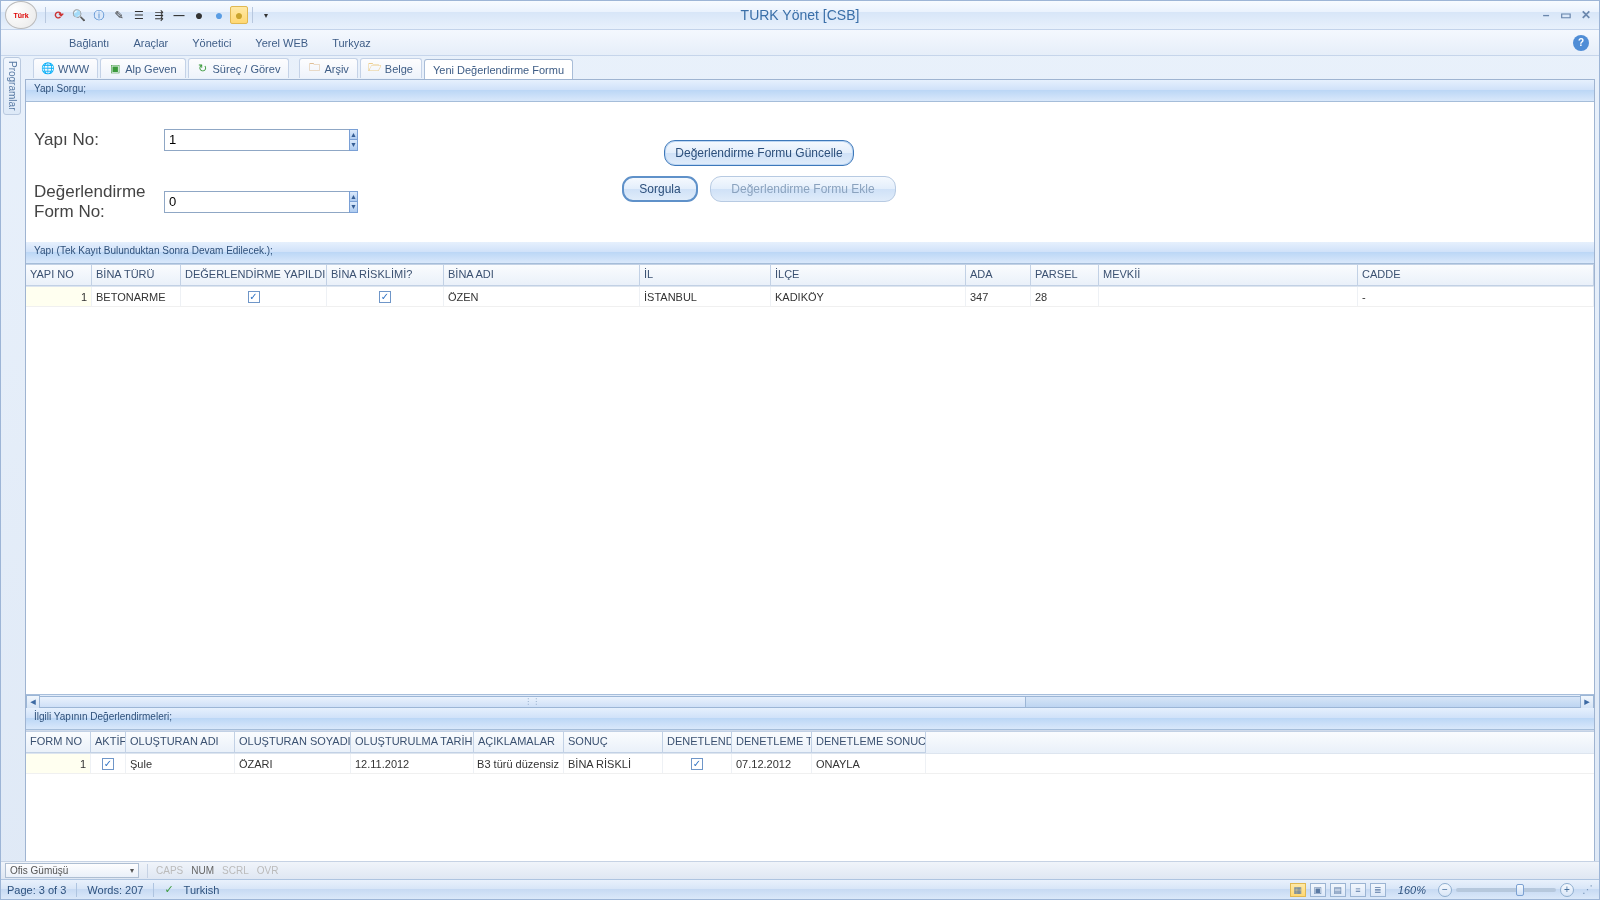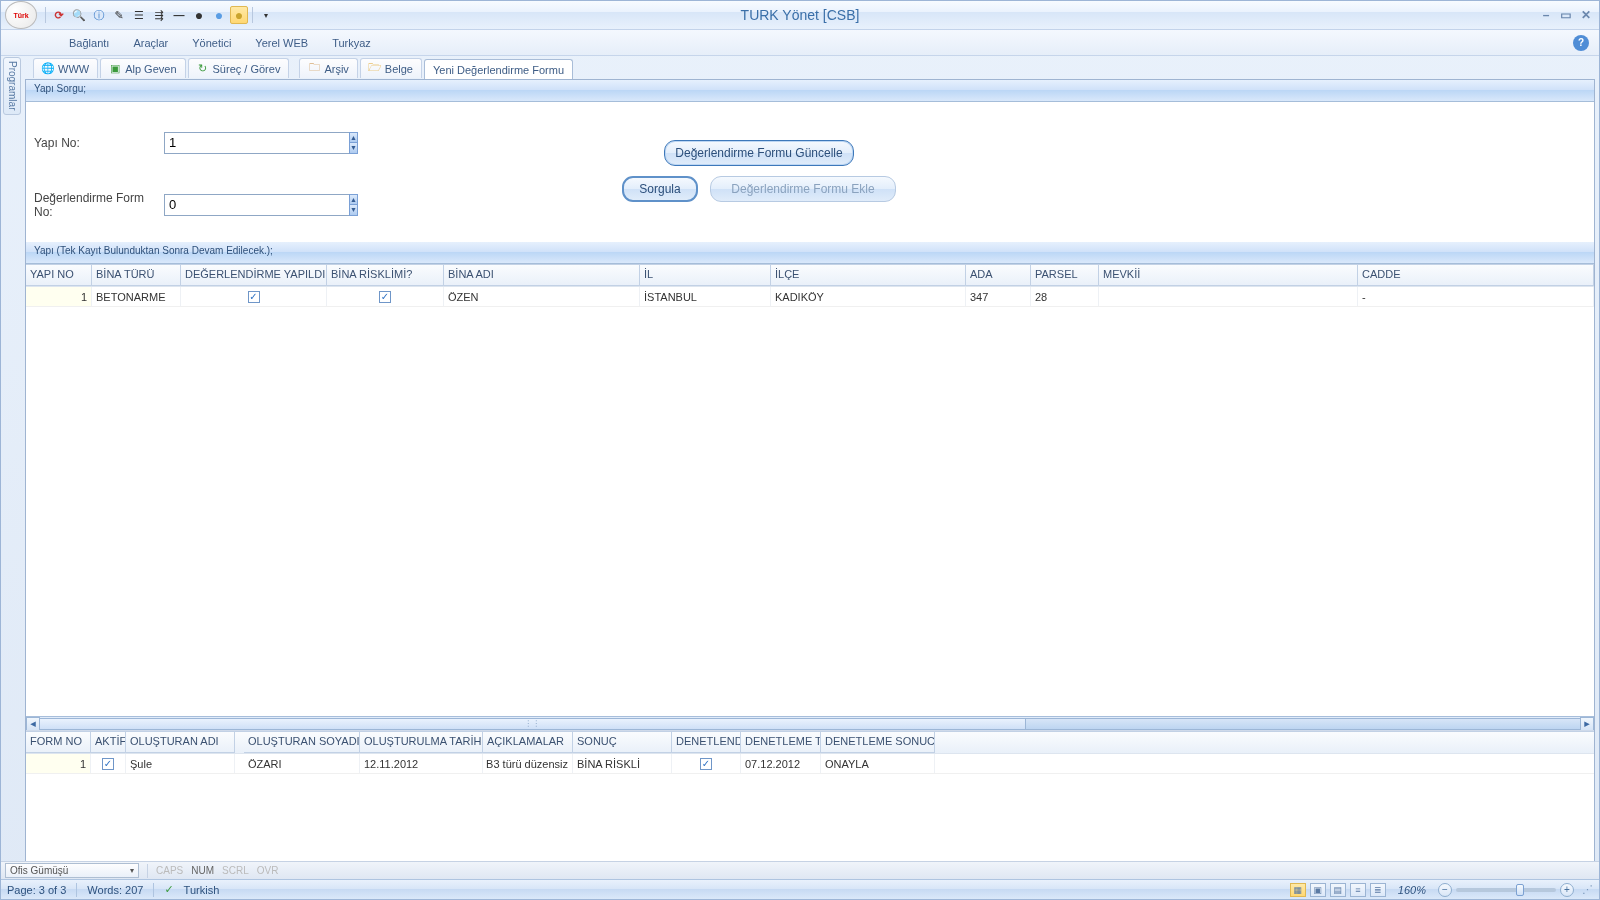--- a/index.html
+++ b/index.html
@@ -26,21 +26,21 @@
   .ribbtabs { height:22px; margin-left:24px; display:flex; align-items:flex-end; gap:2px; padding-left:8px;}
   .rtab { height:20px; padding:2px 8px; background:linear-gradient(#fdfdfe,#eef3fb); border:1px solid #c4d2e7; border-bottom:none; border-radius:3px 3px 0 0; display:flex; align-items:center; gap:4px; color:#3d5c85;}
   .rtab.active { background:#fff; border-color:#a9bdd8; position:relative; top:1px;}
   .ic { width:12px; height:12px; display:inline-flex; align-items:center; justify-content:center; font-size:11px;}
 
   .client { position:absolute; top:78px; left:24px; right:4px; bottom:28px; background:#fff; border:1px solid #9fb4d1; display:flex; flex-direction:column;}
 
   .section-hdr { height:22px; background:linear-gradient(#e6f0fd 0%,#cfe1f9 49%,#bcd7f6 50%,#d9e8fb 100%); border-bottom:1px solid #a5bdd9; padding:3px 8px; color:#2e507a; font-size:10px;}
   .form-area { padding:14px 8px 8px 8px; display:flex; gap:20px; position:relative; height:140px;}
   .fields { display:grid; grid-template-columns:130px 112px; row-gap:6px; align-items:center;}
-  .lbl { color:#444; font-size:12px;}
+  .lbl { color:#444; font-size:17px;}
   .spin { display:flex; width:112px;}
   .spin input { flex:1; border:1px solid #8fa7c5; border-right:none; height:22px; padding:2px 4px; font-size:13px; outline:none;}
   .spin .spbtn { width:16px; display:flex; flex-direction:column;}
   .spin .spbtn div { flex:1; border:1px solid #7aa0d6; background:linear-gradient(#dbe9fb,#aecbf0); font-size:7px; color:#355d94; display:flex; align-items:center; justify-content:center;}
   .spin .spbtn div:first-child{border-bottom:none;}
 
   .btns { position:absolute; left:596px; top:38px; display:flex; flex-direction:column; gap:10px; align-items:center;}
   .btnrow { display:flex; gap:12px;}
   .abutton { min-width:76px; height:26px; padding:0 10px; border:1px solid #7ca1d2; border-radius:11px; background:linear-gradient(#f5f9fe 0%,#e3eefb 49%,#cfe1f7 50%,#e0ecfa 100%); color:#2c4f7b; font-size:12px; display:flex; align-items:center; justify-content:center;}
   .abutton.primary { border:1px solid #3d78ba; box-shadow:inset 0 0 0 1px #bcd6f3;}
@@ -62,21 +62,21 @@
   .hscroll .track { flex:1; height:12px; background:linear-gradient(#d7e5f7,#bdd5f1); position:relative; border:1px solid #9cb6d6; border-left:none; border-right:none;}
   .hscroll .thumb { position:absolute; top:0; left:0; height:100%; width:64%; background:linear-gradient(#eaf2fd,#cfe0f7); border-right:1px solid #9cb6d6; display:flex; align-items:center; justify-content:center;}
   .splitter { height:6px; background:#e9eff8; border-top:1px solid #cfdaea; border-bottom:1px solid #cfdaea; display:flex; align-items:center; justify-content:center; color:#8fa4c0; font-size:8px; letter-spacing:2px;}
 
   
   .g1 .c0{width:66px;} .g1 .c1{width:89px;} .g1 .c2{width:146px;} .g1 .c3{width:117px;}
   .g1 .c4{width:196px;} .g1 .c5{width:131px;} .g1 .c6{width:195px;} .g1 .c7{width:65px;}
   .g1 .c8{width:68px;} .g1 .c9{width:259px;} .g1 .c10{width:90px;}
 
   
-  .g2 .c0{width:65px;} .g2 .c1{width:35px;} .g2 .c2{width:109px;} .g2 .c3{width:116px;margin-left:9px;}
+  .g2 .c0{width:65px;} .g2 .c1{width:35px;} .g2 .c2{width:109px;} .g2 .c3{width:116px;}
   .g2 .c4{width:123px;} .g2 .c5{width:90px;} .g2 .c6{width:99px;} .g2 .c7{width:69px;}
   .g2 .c8{width:80px;} .g2 .c9{width:114px;}
 
   .status1 { position:absolute; bottom:20px; left:0; right:0; height:18px; background:linear-gradient(#f0f4fa,#dfe7f3); border-top:1px solid #c6d2e4; display:flex; align-items:center; padding:0 4px; gap:8px; color:#888; font-size:10px;}
   .status1 .combo { width:134px; height:15px; background:linear-gradient(#fdfdfe,#eaf0f9); border:1px solid #aebed2; padding:0 4px; color:#555; display:flex; align-items:center; justify-content:space-between;}
   .status1 .dim{color:#bbb;text-align:center;} .status1 .on{color:#666;}
 
   .status2 { position:absolute; bottom:0; left:0; right:0; height:20px; background:linear-gradient(#e9f1fc 0%,#d7e5f7 49%,#c7daf3 50%,#dbe8f9 100%); border-top:1px solid #aec4e0; display:flex; align-items:center; padding:0 6px; gap:10px; color:#2e527e; font-size:11px;}
   .status2 .sep{width:1px; height:14px; background:#aec4e0;}
   .status2 .right{margin-left:auto; display:flex; align-items:center; gap:4px;}
@@ -229,20 +229,21 @@
         <div class="arrow">◂</div>
         <div class="track">
             <div class="thumb">
               <span style="color:#8ea8c8;font-size:8px;">⋮⋮</span>
             </div>
           </div>
         <div class="arrow">▸</div>
       </div>
     </div>
 
+    <div class="section-hdr">İlgili Yapının Değerlendirmeleri;</div>
     <div class="grid2-area g2">
       <div class="grid-hdr">
         <div class="gh c0">FORM NO</div>
         <div class="gh c1">AKTİF</div>
         <div class="gh c2">OLUŞTURAN ADI</div>
         <div class="gh c3">OLUŞTURAN SOYADI</div>
         <div class="gh c4">OLUŞTURULMA TARİHİ</div>
         <div class="gh c5">AÇIKLAMALAR</div>
         <div class="gh c6">SONUÇ</div>
         <div class="gh c7">DENETLENDİ</div>

